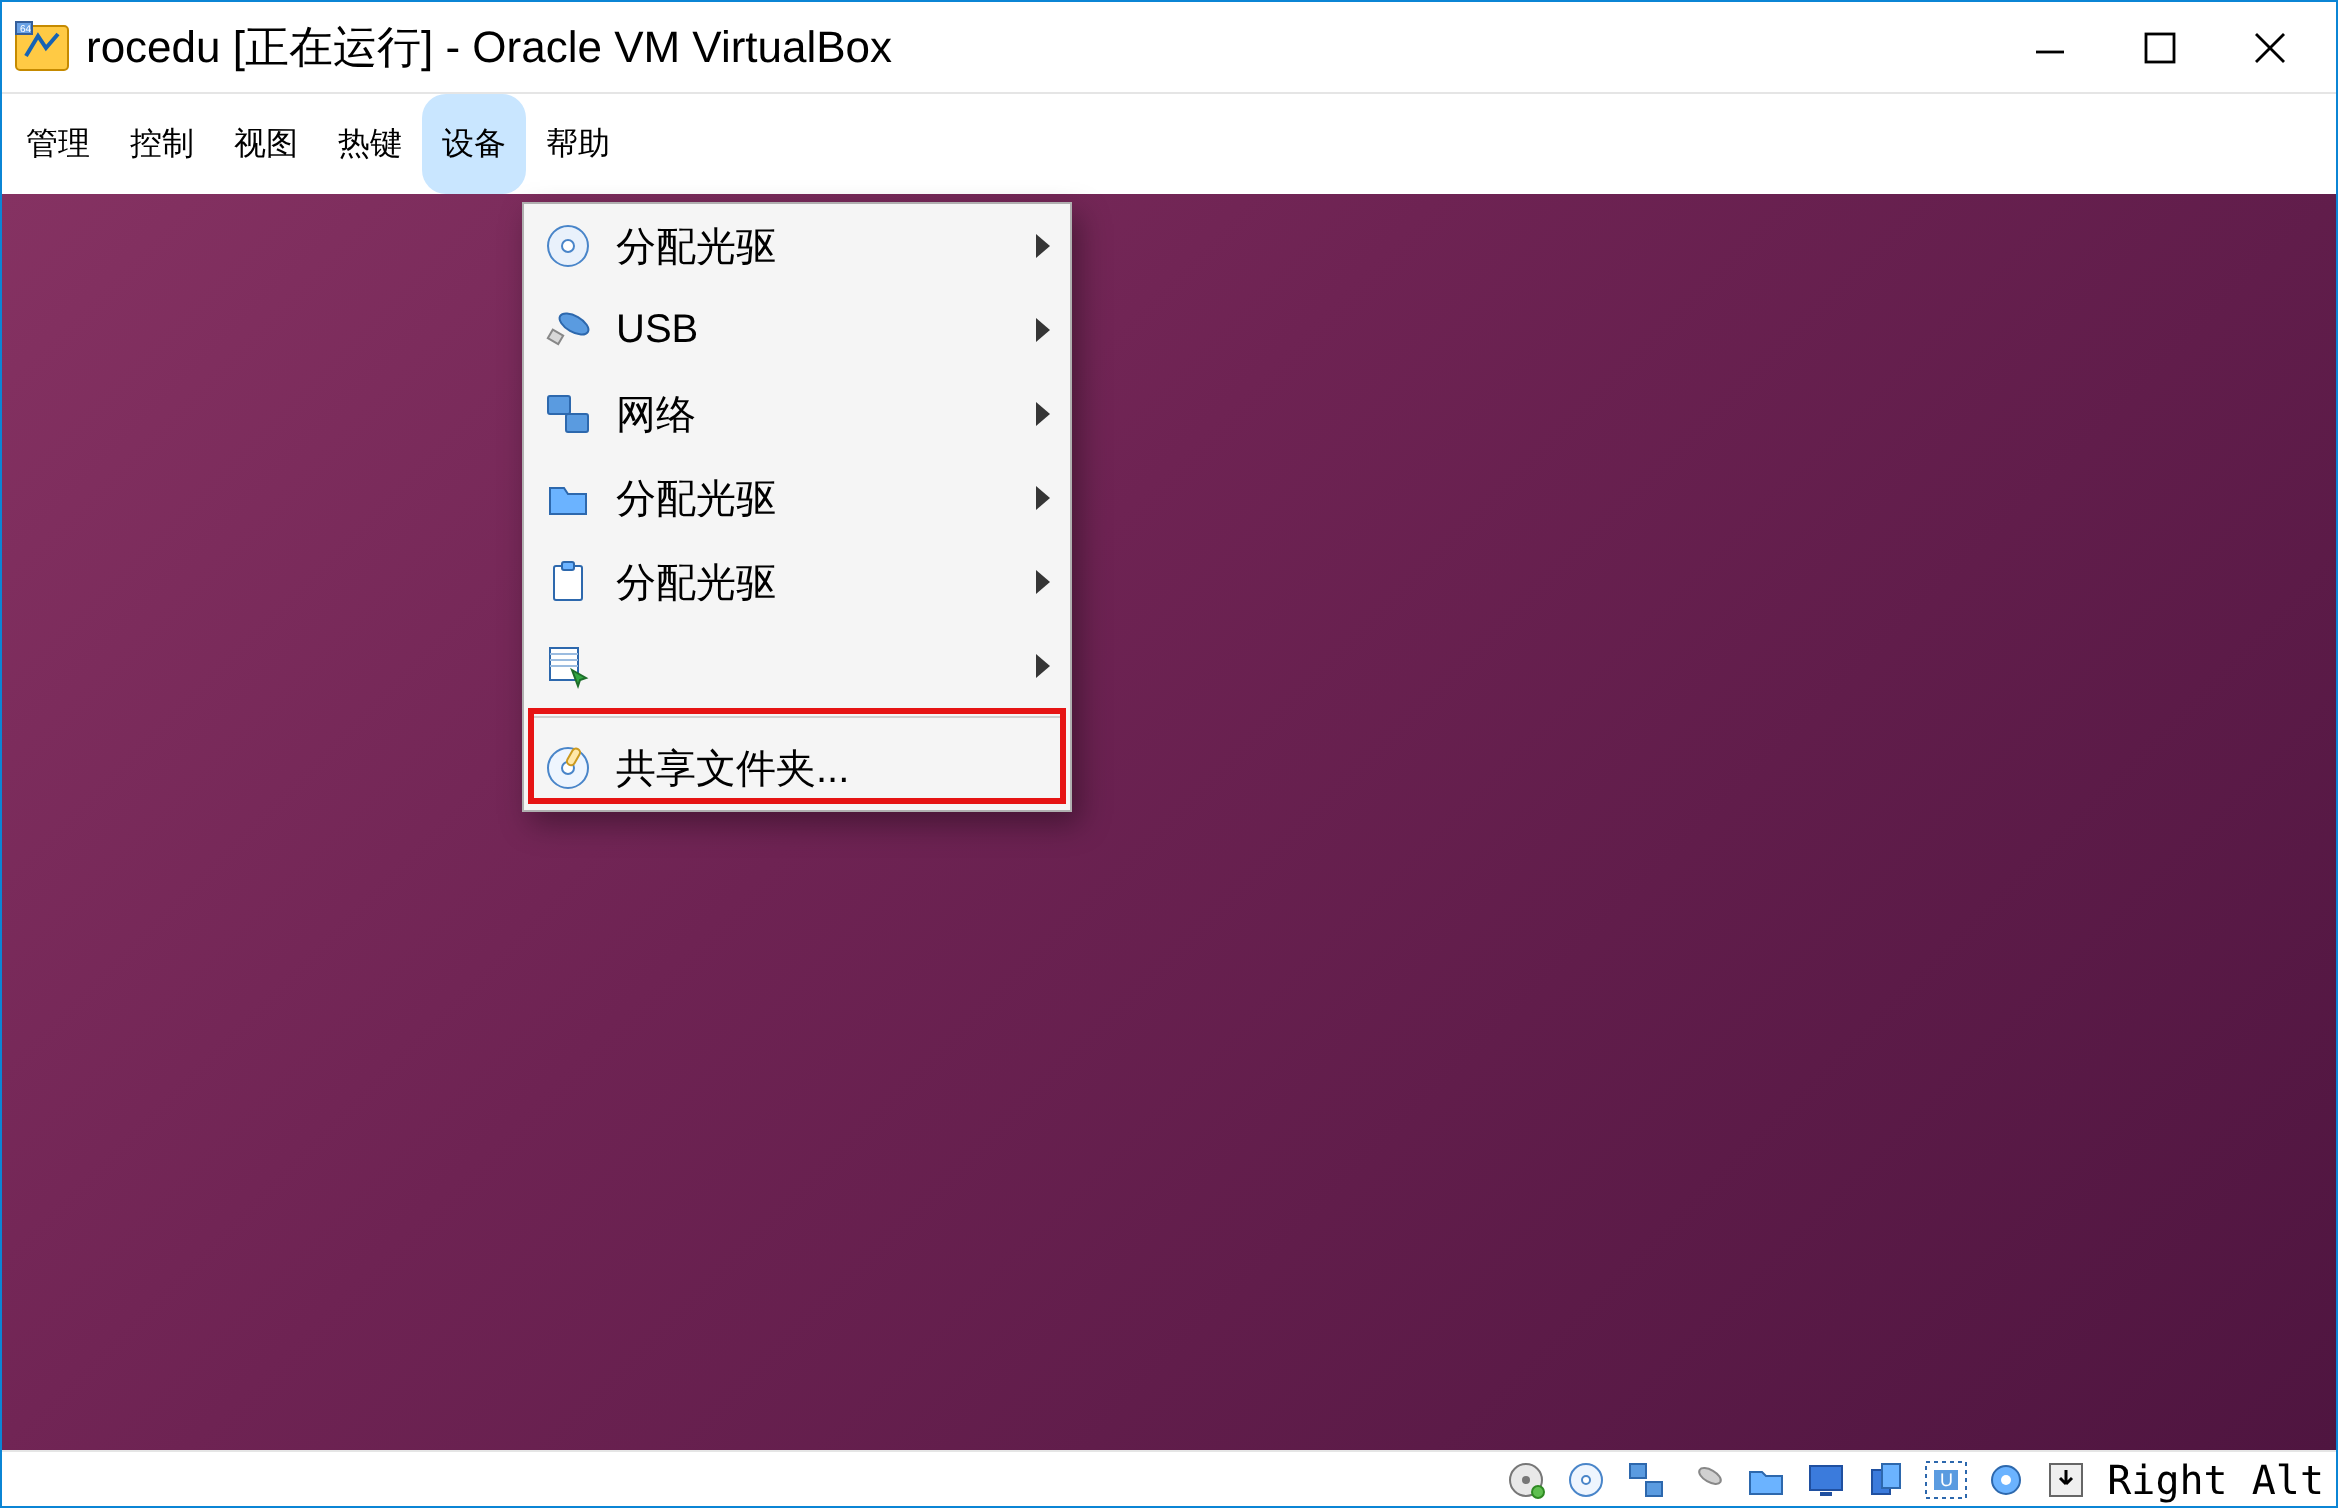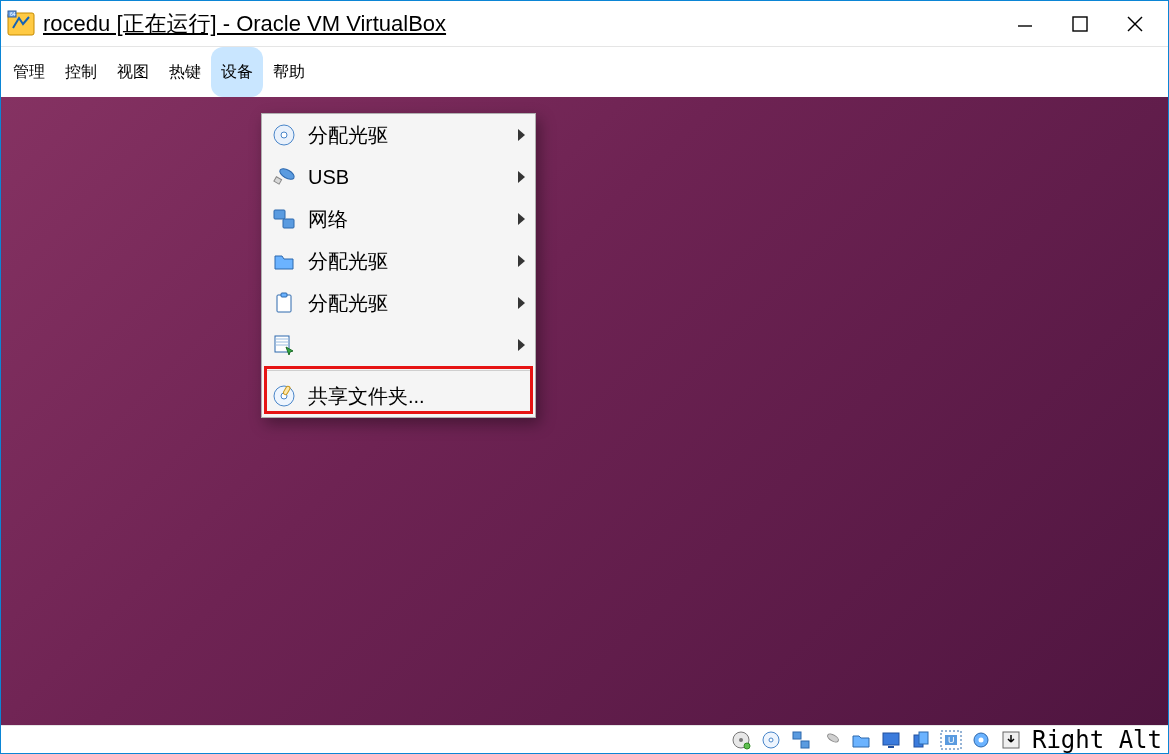--- a/index.html
+++ b/index.html
@@ -1,39 +1,39 @@
 <!DOCTYPE html>
 <html><head>
 <meta charset="utf-8">
 <style>
   * { box-sizing: border-box; margin: 0; padding: 0; font-family: "Microsoft YaHei", "Segoe UI", sans-serif; }
   html, body { width: 1169px; height: 754px; overflow: hidden; background: #fff; }
 
   .window { width: 1169px; height: 754px; border: 1px solid #0b85d5; display: flex; flex-direction: column; background: #fff; }
 
   
-  .titlebar { height: 46px; display: flex; align-items: center; padding: 0 6px; border-bottom: 1px solid #e5e5e5; text-decoration: underline; }
+  .titlebar { height: 46px; display: flex; align-items: center; padding: 0 6px; border-bottom: 1px solid #e5e5e5; }
   .titlebar .app-icon { width: 28px; height: 28px; margin-right: 8px; }
   .titlebar .title { font-size: 22px; color: #000; flex: 1; }
   .titlebar .ctrl { width: 55px; height: 100%; display: flex; align-items: center; justify-content: center; }
   .titlebar .ctrl svg { stroke: #000; stroke-width: 1.4; }
 
   
   .menubar { height: 50px; display: flex; align-items: stretch; padding-left: 2px; font-size: 16px; }
   .menubar .item { padding: 0 10px; display: flex; align-items: center; cursor: default; }
   .menubar .item.open { background: #c9e6ff; border-radius: 12px; }
 
   
   .viewport { flex: 1; background: linear-gradient(135deg, #853262 0%, #6e2353 40%, #4f1540 100%); position: relative; }
 
   
   .dropdown {
     position: absolute;
     left: 260px;
-    top: 16px;
+    top: 4px;
     width: 275px;
     background: #f5f5f5;
     border: 1px solid #b0b0b0;
     box-shadow: 4px 6px 14px rgba(0,0,0,0.35);
     font-size: 20px;
     color: #000;
   }
   .dropdown .row { height: 42px; display: flex; align-items: center; padding: 0 8px; position: relative; }
   .dropdown .row .ico { width: 28px; height: 28px; margin-right: 10px; flex: 0 0 28px; display:flex; align-items:center; justify-content:center;}
   .dropdown .row .lab { flex: 1; }
@@ -44,21 +44,21 @@
     left: 2px; right: 2px;
     top: 252px;
     height: 48px;
     border: 3px solid #e61414;
     pointer-events: none;
   }
 
   
   .statusbar { height: 28px; background: #fff; border-top: 1px solid #e5e5e5; display: flex; align-items: center; justify-content: flex-end; padding-right: 4px; }
   .statusbar .sicon { width: 24px; height: 24px; margin: 0 3px; display:flex; align-items:center; justify-content:center;}
-  .statusbar .hostkey { font-family: "Consolas", monospace; font-size: 24px; margin-left: 6px; padding-right:2px; color:#000;}
+  .statusbar .hostkey { font-family: "Consolas", monospace; font-size: 20px; margin-left: 6px; padding-right:2px; color:#000;}
   
   
   .tri { width:0; height:0; border-top:6px solid transparent; border-bottom:6px solid transparent; border-left:7px solid #353535; }
 </style>
 </head>
 <body>
 
 <div class="window">
 
   <div class="titlebar">

